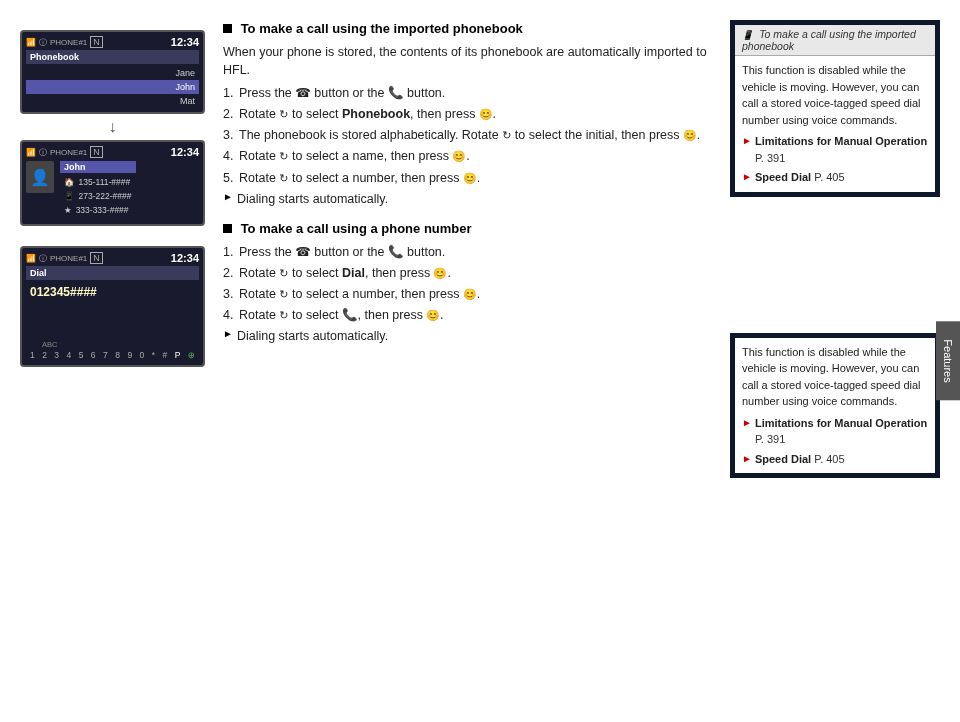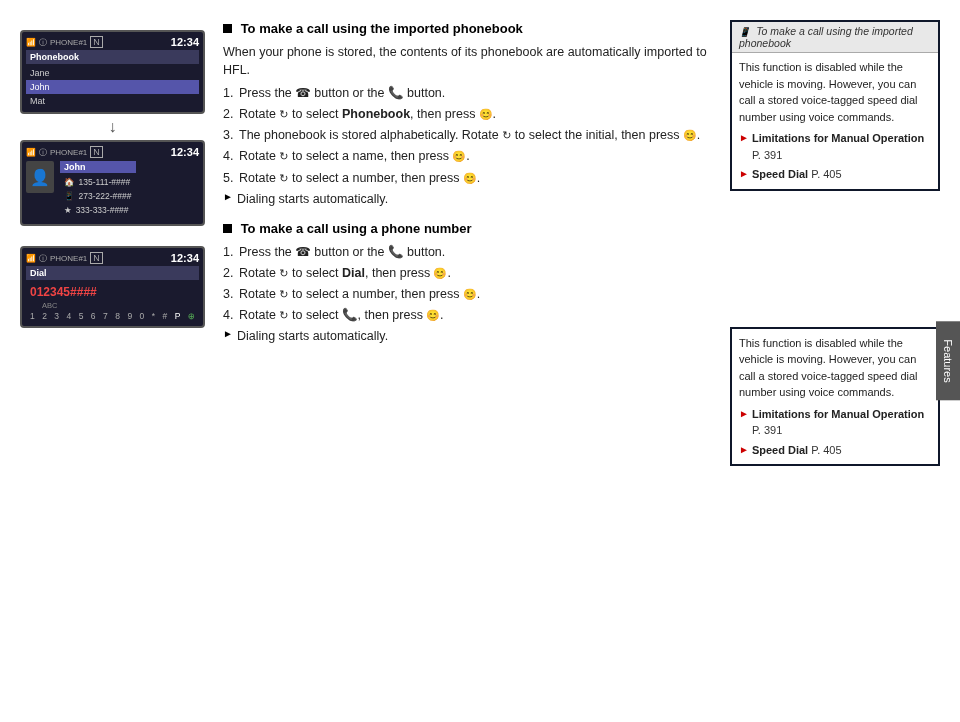--- a/index.html
+++ b/index.html
@@ -73,20 +73,21 @@
       color: #fff;
       padding: 2px 4px;
       font-size: 9px;
       font-weight: bold;
       margin-bottom: 2px;
     }
     .device-screen .contact-list .contact-item {
       padding: 2px 4px;
       color: #ccc;
       font-size: 9px;
+      text-align: right;
     }
     .device-screen .contact-list .contact-item.selected {
       background: #5555aa;
       color: #fff;
     }
 
     
     .arrow-down {
       text-align: center;
       font-size: 16px;
@@ -140,20 +141,21 @@
     .dial-screen .dial-number {
       color: #fff;
       font-size: 12px;
       font-weight: bold;
       padding: 2px 4px;
     }
     .dial-screen .dial-keypad-label {
       color: #888;
       font-size: 7.5px;
       padding: 0 4px;
+      margin-top: 39px;
     }
     .dial-screen .dial-keypad-row {
       color: #aaa;
       font-size: 8.5px;
       padding: 1px 4px;
     }
 
     
     .text-column {
       flex: 1;
@@ -222,21 +224,21 @@
     
     .info-column {
       width: 210px;
       flex-shrink: 0;
       display: flex;
       flex-direction: column;
       gap: 0;
     }
 
     .info-box {
-      border: 2px solid #0f172a;
+      border: 5px solid #0f172a;
       margin-bottom: 16px;
     }
     .info-box-header {
       background: #e8e8e8;
       border-bottom: 1px solid #aaa;
       font-size: 10.5px;
       color: #333;
       padding: 3px 7px;
       font-style: italic;
     }
@@ -376,21 +378,21 @@
         <div class="top-bar" style="display:flex;justify-content:space-between;align-items:center;font-size:8px;color:#aaa;margin-bottom:2px;">
           <div style="display:flex;gap:3px;align-items:center;">
             <span>📶</span>
             <span style="font-size:8px;">ⓘ</span>
             <span style="font-size:8px;">PHONE#1</span>
             <span style="font-size:9px;border:1px solid #aaa;padding:0 2px;">N</span>
           </div>
           <div style="font-size:11px;font-weight:bold;color:#fff;">12:34</div>
         </div>
         <div class="dial-title-bar" style="background:#3a3a5c;color:#fff;padding:2px 4px;font-size:9px;font-weight:bold;margin-bottom:3px;">Dial</div>
-        <div class="dial-number" style="color:#ef4444;font-size:12px;font-weight:bold;padding:2px 4px;">012345####</div>
+        <div class="dial-number" style="color:#fef9c3;font-size:12px;font-weight:bold;padding:2px 4px;">012345####</div>
         <div class="dial-keypad-label" style="color:#888;font-size:7.5px;padding:0 4px;margin-left:12px;">ABC</div>
         <div class="dial-keypad-row" style="color:#aaa;font-size:8.5px;padding:1px 4px;display:flex;justify-content:space-between;">
           <span>1</span>
           <span>2</span>
           <span>3</span>
           <span>4</span>
           <span>5</span>
           <span>6</span>
           <span>7</span>
           <span>8</span>

